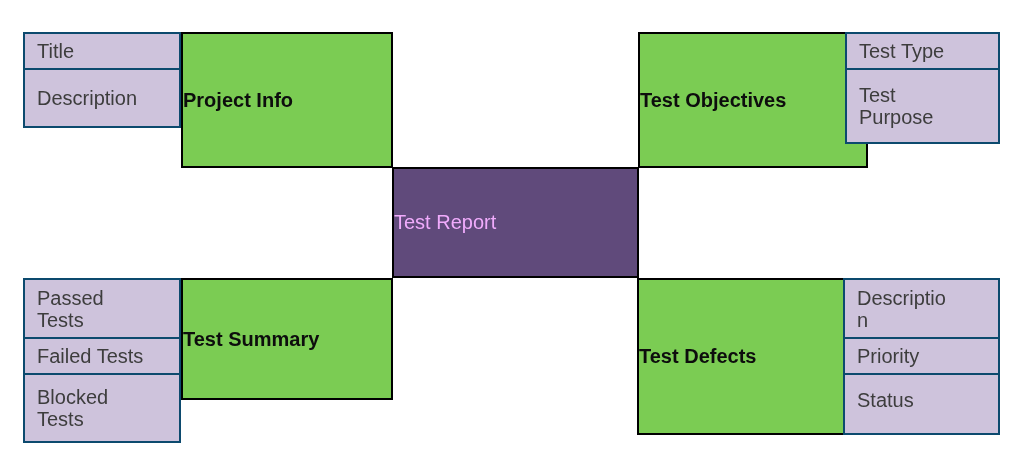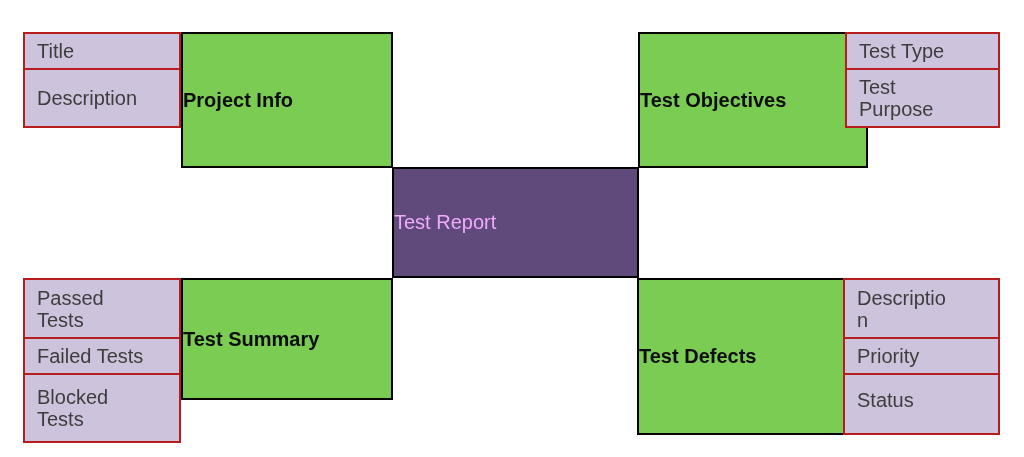--- a/index.html
+++ b/index.html
@@ -34,21 +34,21 @@
     color: #f0abfc;
     font-weight: normal;
     font-size: 20px;
   }
   .stack {
     position: absolute;
     box-sizing: border-box;
   }
   .cell {
     box-sizing: border-box;
-    border: 2px solid #b91c1c;
+    border: 2px solid #0c4a6e;
     background: var(--lavender);
     color: #3d3d3d;
     font-size: 20px;
     line-height: 22px;
     display: flex;
     align-items: center;
     padding: 2px 28px 2px 12px;
     margin-top: -2px;
   }
   .cell:first-child { margin-top: 0; }
@@ -81,21 +81,21 @@
   </div>
 
   <div class="box box--green" style="left:638px; top:32px; width:230px; height:136px;">
     <span>Test Objectives</span>
   </div>
 
   <div class="stack" style="left:845px; top:32px; width:155px;">
     <div class="cell" style="height:38px;">
       <span>Test Type</span>
     </div>
-    <div class="cell" style="height:60px;">
+    <div class="cell" style="height:76px;">
       <span>Test Purpose</span>
     </div>
   </div>
 
   <div class="box box--purple" style="left:392px; top:167px; width:247px; height:111px;">
     <span>Test Report</span>
   </div>
 
   <div class="stack" style="left:23px; top:278px; width:158px;">
     <div class="cell" style="height:61px;">

